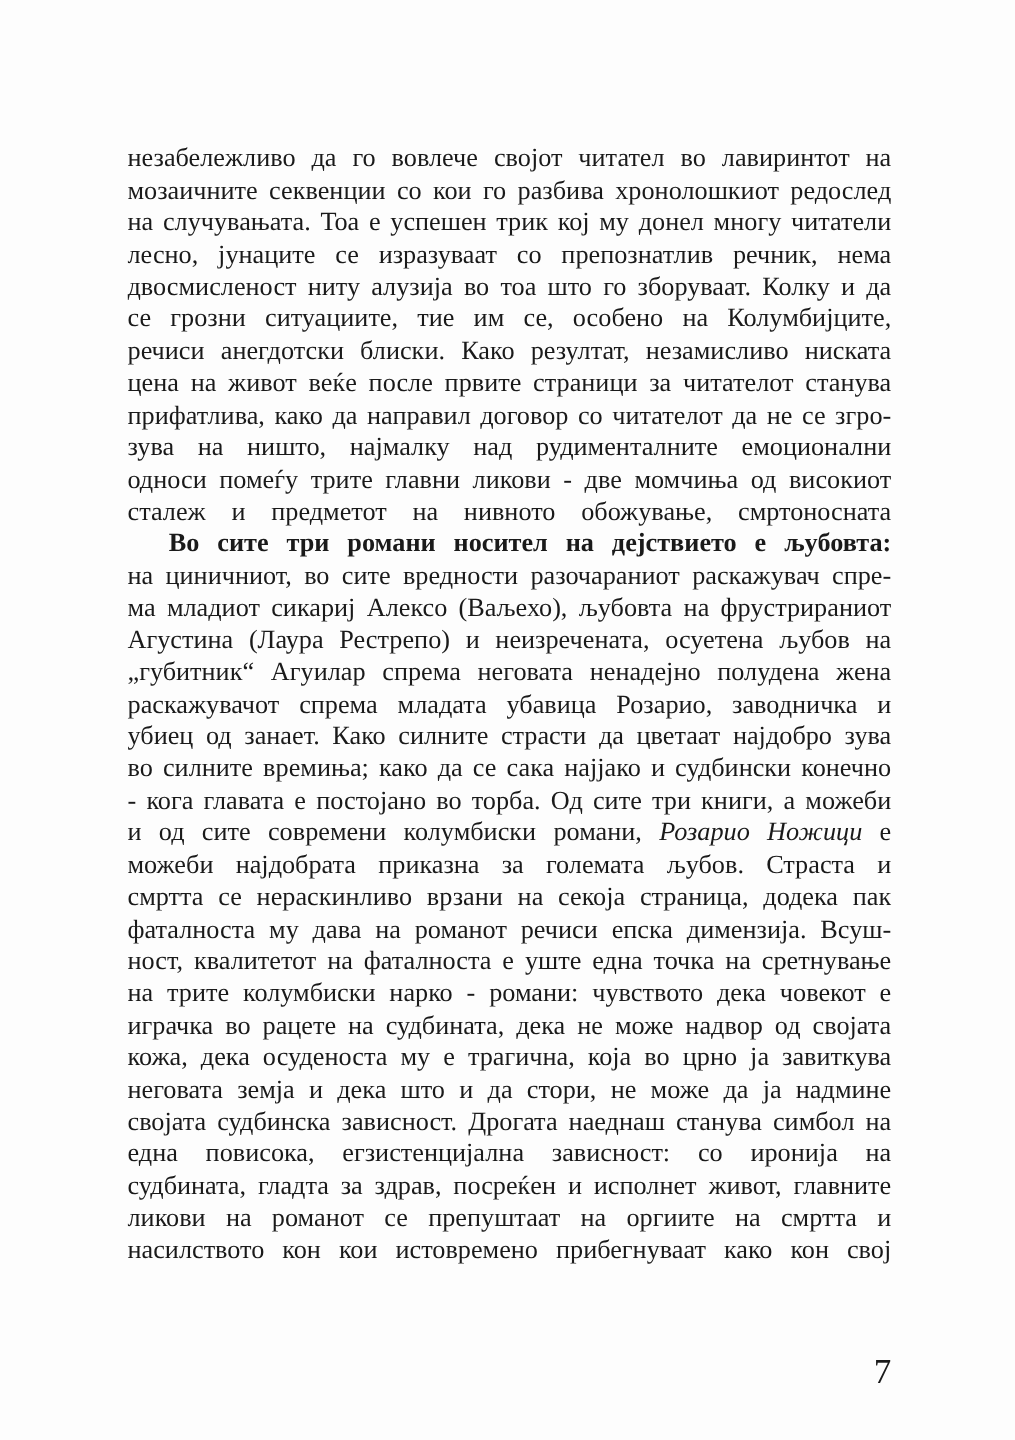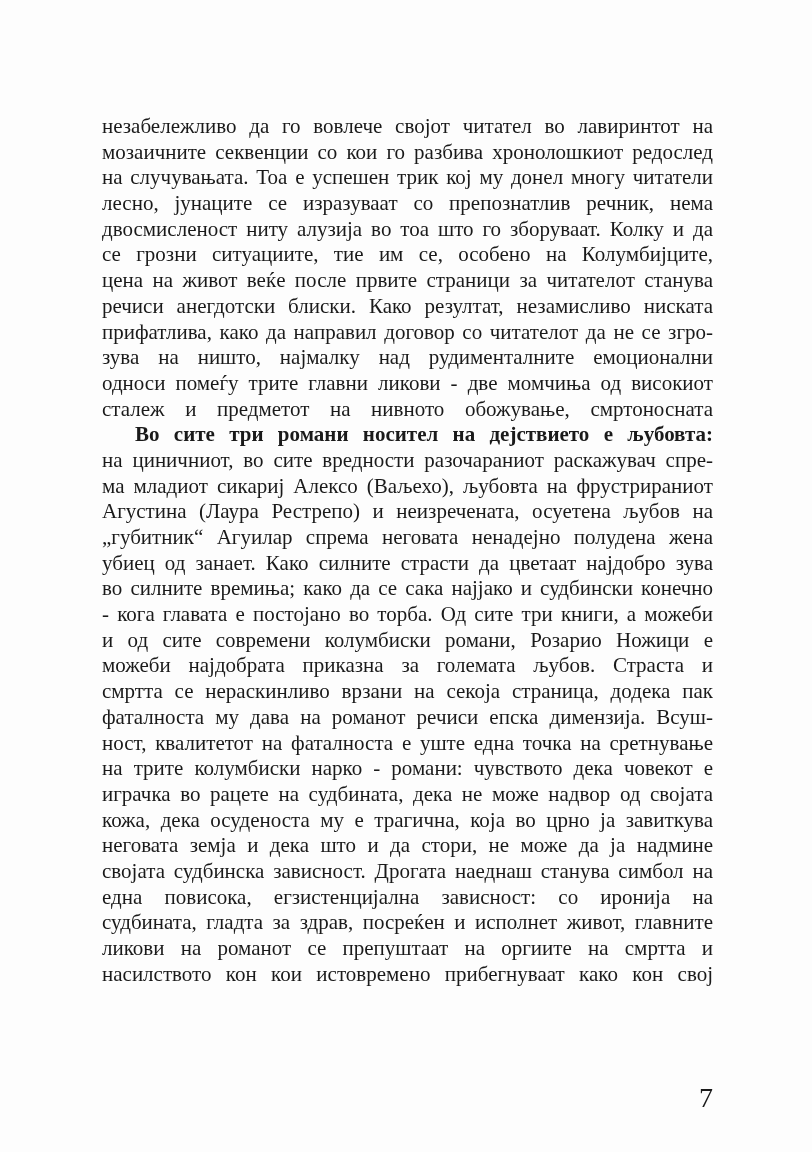--- a/index.html
+++ b/index.html
@@ -36,20 +36,21 @@
   }
   .text-line.para-end {
     text-align-last: left;
     -moz-text-align-last: left;
   }
   .text-line.first-indent {
     text-indent: 33px;
     font-weight: bold;
   }
   .italic-run {
+    font-style: italic;
   }
   .page-number {
     position: absolute;
     left: 102px;
     top: 1081px;
     width: 611px;
     text-align: right;
     font-size: 28px;
     line-height: 33px;
     color: #1a1a1a;
@@ -59,31 +60,32 @@
 <body>
 
 <div class="page">
   <main class="text-block" id="text-block">
       <div class="text-line">незабележливо да го вовлече својот читател во лавиринтот на</div>
       <div class="text-line">мозаичните секвенции со кои го разбива хронолошкиот редослед</div>
       <div class="text-line">на случувањата. Тоа е успешен трик кој му донел многу читатели</div>
       <div class="text-line">лесно, јунаците се изразуваат со препознатлив речник, нема</div>
       <div class="text-line">двосмисленост ниту алузија во тоа што го зборуваат. Колку и да</div>
       <div class="text-line">се грозни ситуациите, тие им се, особено на Колумбијците,</div>
+      <div class="text-line">речиси анегдотски блиски. Како резултат, незамисливо ниската</div>
       <div class="text-line">цена на живот веќе после првите страници за читателот станува</div>
-      <div class="text-line">речиси анегдотски блиски. Како резултат, незамисливо ниската</div>
       <div class="text-line">прифатлива, како да направил договор со читателот да не се згро-</div>
       <div class="text-line">зува на ништо, најмалку над рудименталните емоционални</div>
       <div class="text-line">односи помеѓу трите главни ликови - две момчиња од високиот</div>
       <div class="text-line">сталеж и предметот на нивното обожување, смртоносната</div>
       <div class="text-line first-indent">Во сите три романи носител на дејствието е љубовта: љубовта</div>
       <div class="text-line">на циничниот, во сите вредности разочараниот раскажувач спре-</div>
       <div class="text-line">ма младиот сикариј Алексо (Ваљехо), љубовта на фрустрираниот</div>
       <div class="text-line">Агустина (Лаура Рестрепо) и неизречената, осуетена љубов на</div>
       <div class="text-line">„губитник“ Агуилар спрема неговата ненадејно полудена жена</div>
+      <div class="text-line">раскажувачот спрема младата убавица Розарио, заводничка и</div>
       <div class="text-line">убиец од занает. Како силните страсти да цветаат најдобро зува</div>
       <div class="text-line">во силните времиња; како да се сака најјако и судбински конечно</div>
       <div class="text-line">- кога главата е постојано во торба. Од сите три книги, а можеби</div>
       <div class="text-line"><span>и од сите современи колумбиски романи, </span><span class="italic-run">Розарио Ножици</span><span> е</span></div>
       <div class="text-line">можеби најдобрата приказна за големата љубов. Страста и</div>
       <div class="text-line">смртта се нераскинливо врзани на секоја страница, додека пак</div>
       <div class="text-line">фаталноста му дава на романот речиси епска димензија. Всуш-</div>
       <div class="text-line">ност, квалитетот на фаталноста е уште една точка на сретнување</div>
       <div class="text-line">на трите колумбиски нарко - романи: чувството дека човекот е</div>
       <div class="text-line">играчка во рацете на судбината, дека не може надвор од својата</div>

